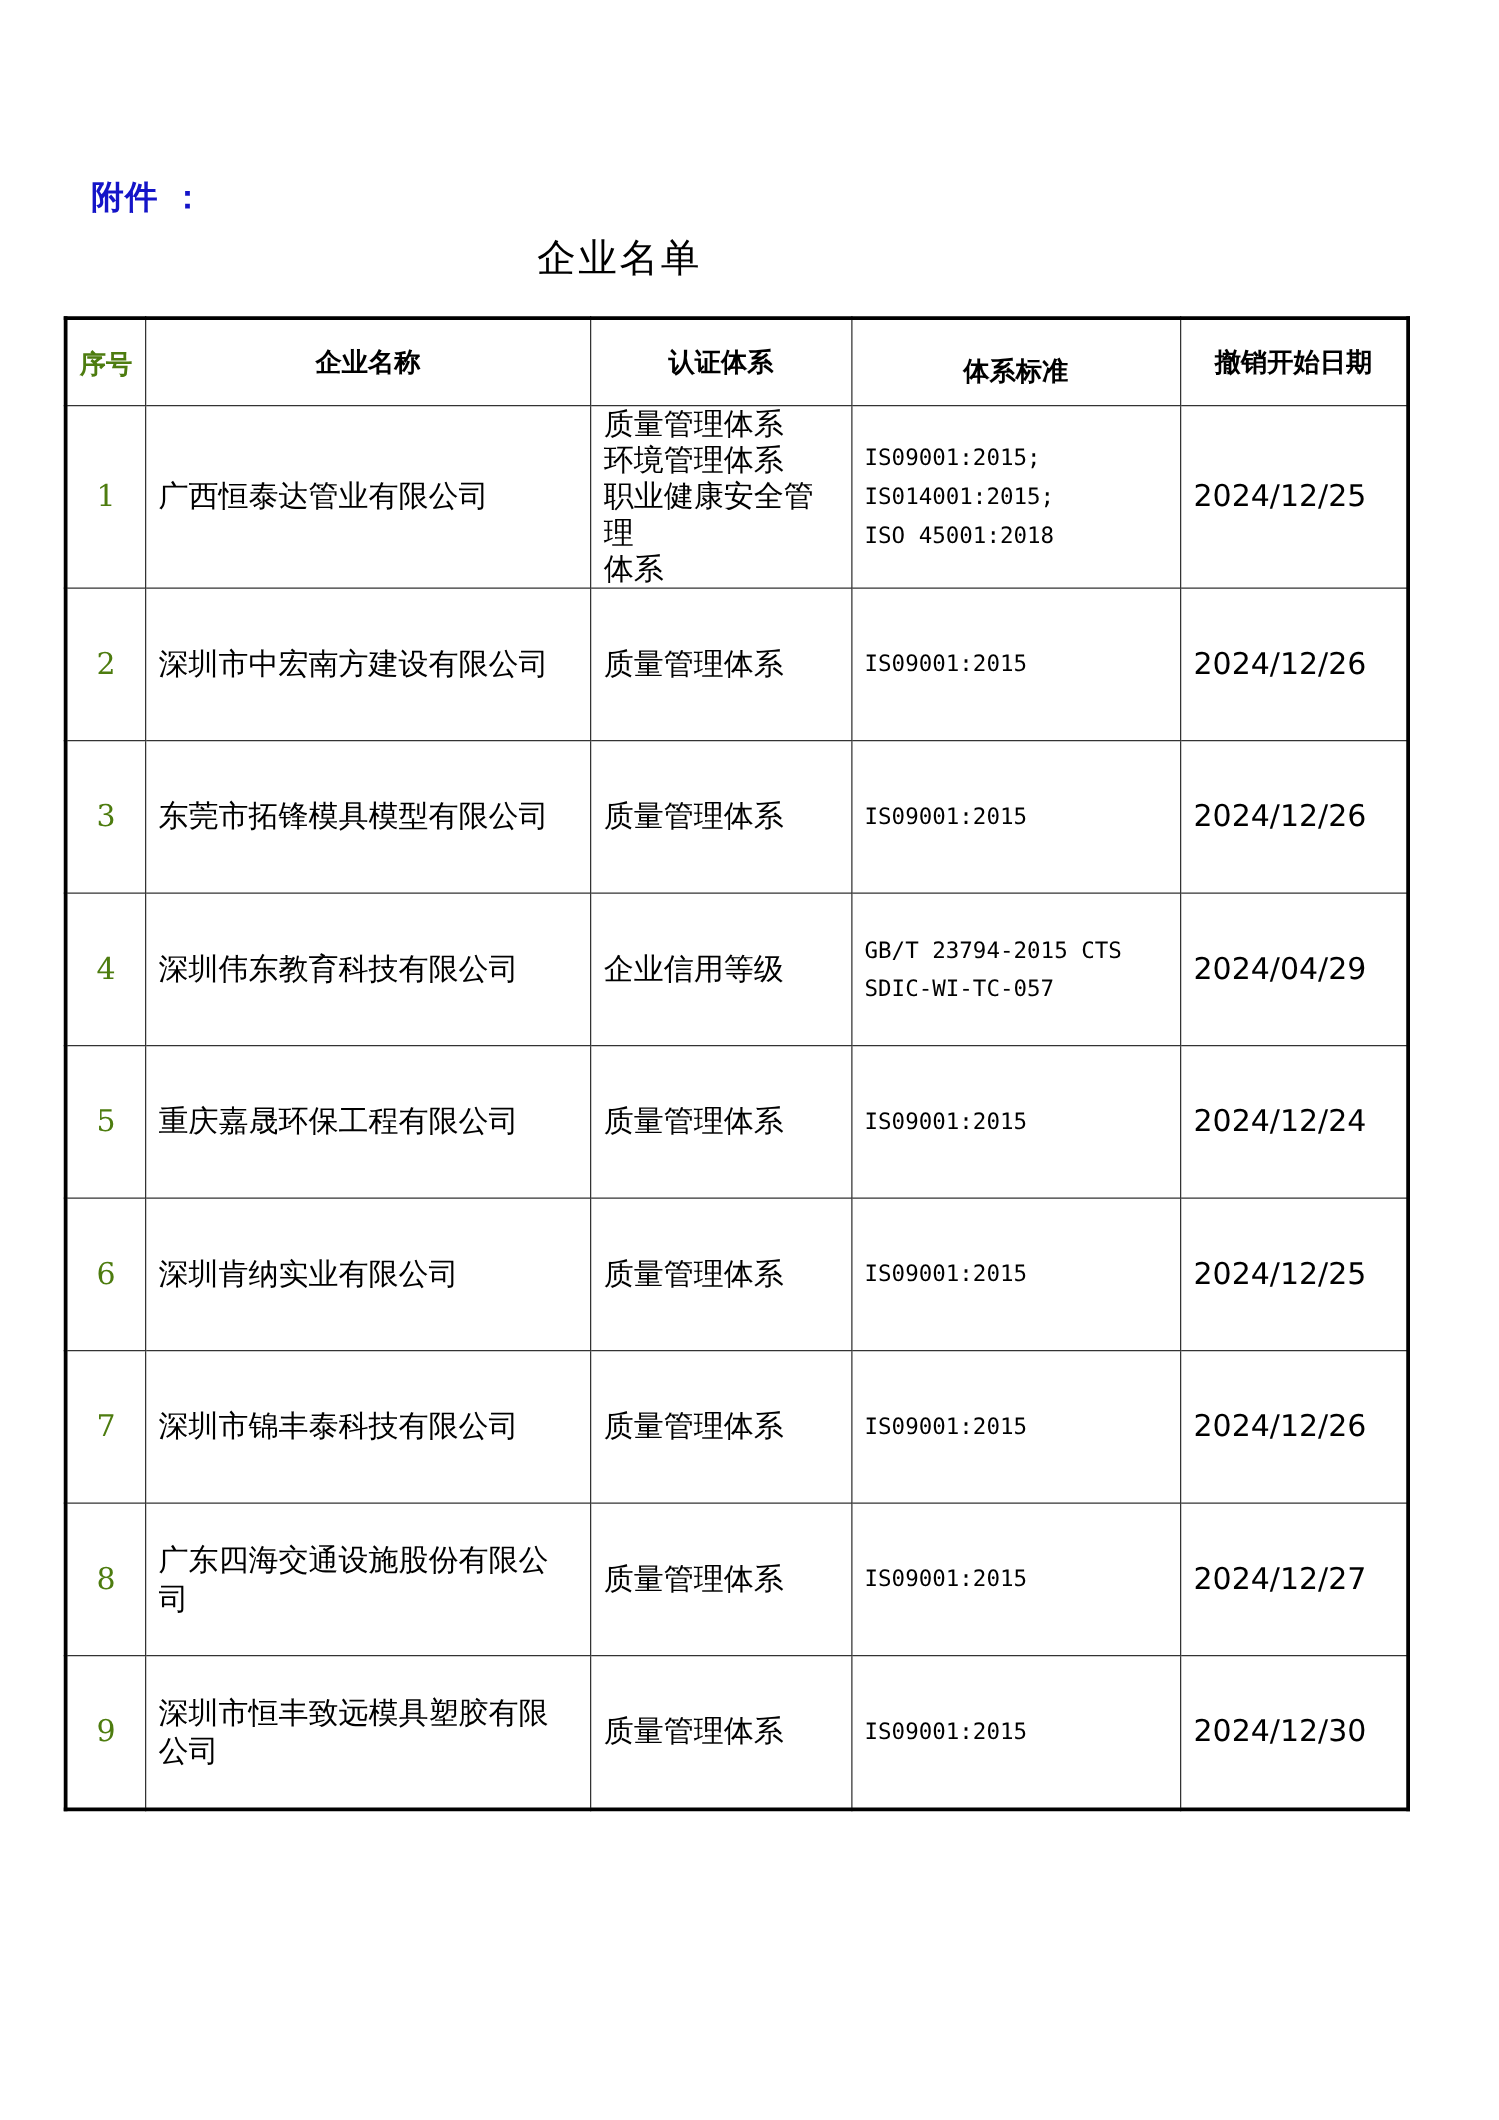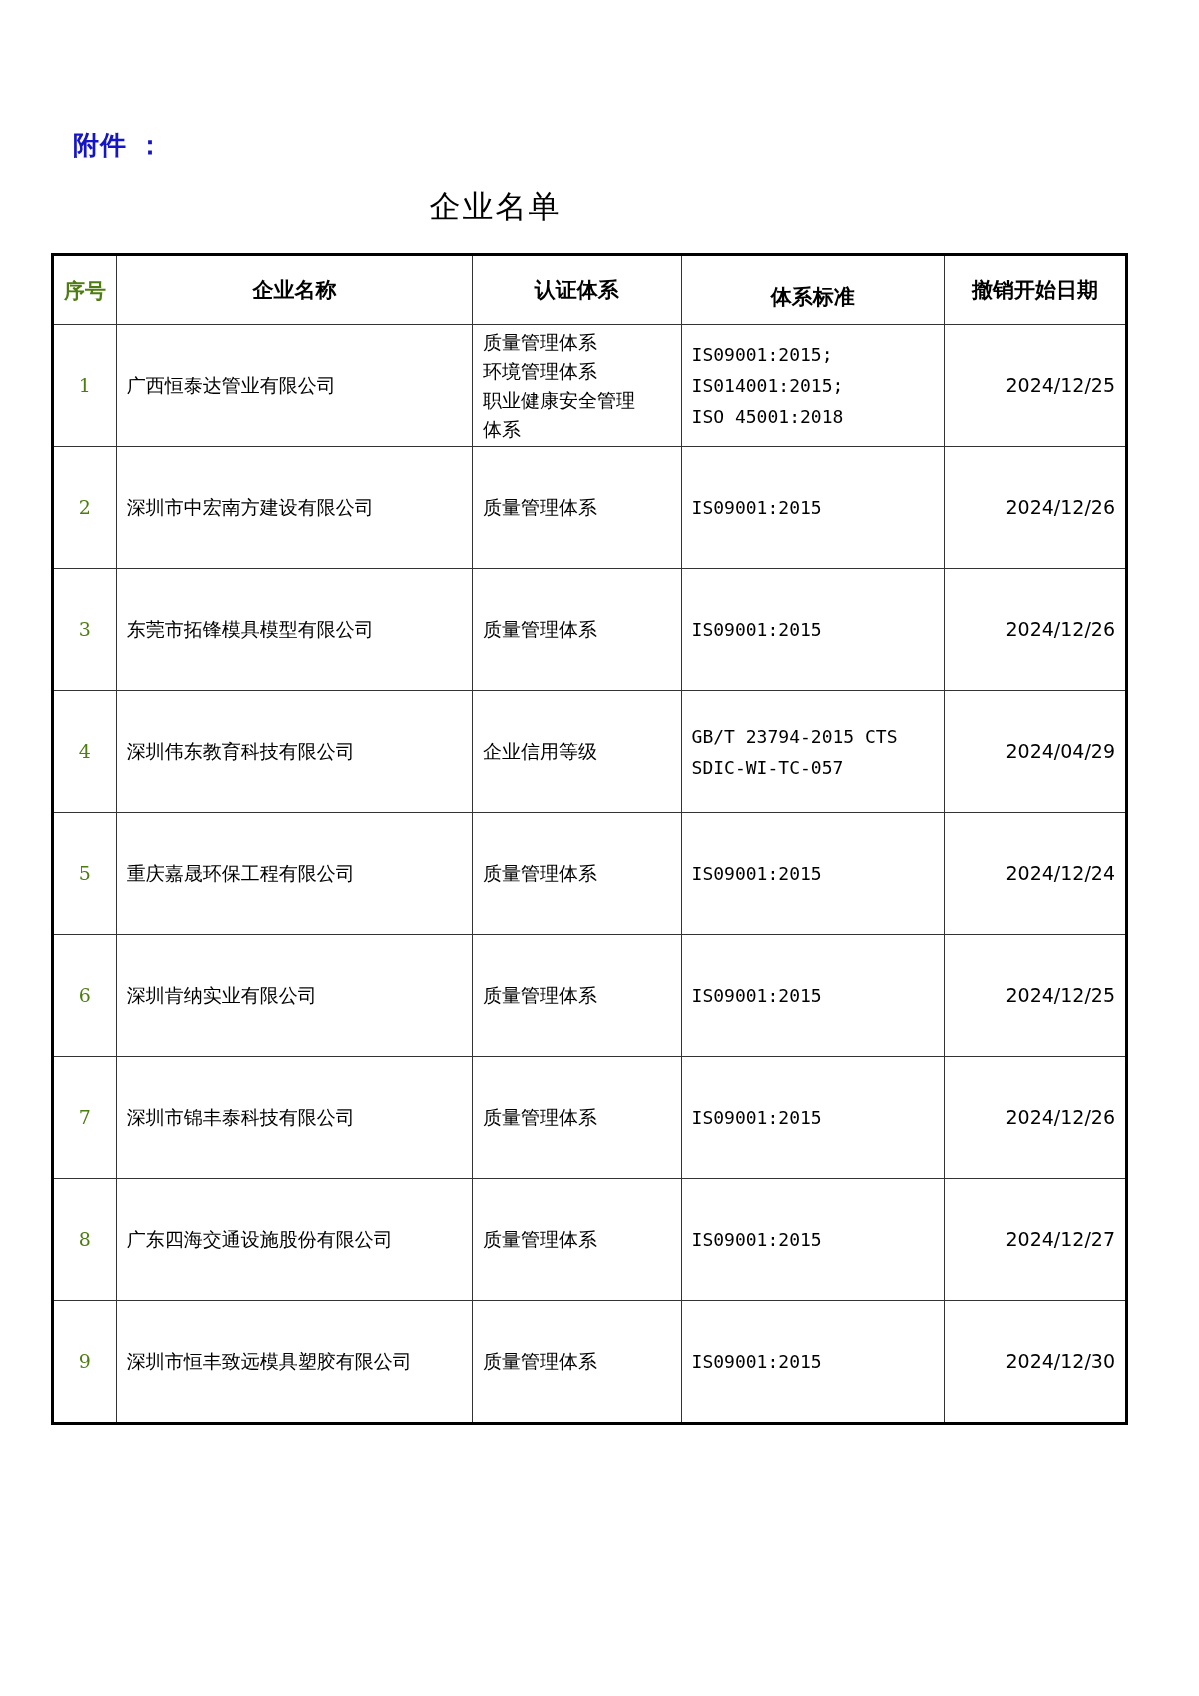--- a/index.html
+++ b/index.html
@@ -1,47 +1,47 @@
 <!DOCTYPE html>
 <html><head>
   <meta charset="utf-8">
   <style>
     html, body { margin: 0; padding: 0; background: #ffffff; }
     body {
       width: 1199px; height: 1696px; position: relative; overflow: hidden;
       font-family: "DejaVu Sans", "Liberation Sans", sans-serif; color: #000;
     }
     .attachment {
-      position: absolute; left: 73px; top: 128px;
+      position: absolute; left: 73px; top: 140px;
       font-size: 26px; font-weight: bold; color: #1414c8; letter-spacing: 1px;
     }
     .attachment .colon { margin-left: 10px; }
     .title {
       position: absolute; left: 0; width: 991px; top: 186px;
       text-align: center; font-size: 31px; letter-spacing: 2px;
       font-family: "DejaVu Serif", "Liberation Serif", serif;
     }
     table.list {
       position: absolute; left: 51px; top: 253px; width: 1077px;
       border-collapse: collapse; border: 3px solid #000; table-layout: fixed;
     }
     table.list th, table.list td {
       border: 1px solid #333; padding: 0 10px; vertical-align: middle;
-      font-size: 19px; line-height: 31px;
+      font-size: 24px; line-height: 31px;
     }
     table.list th {
       height: 54px; font-weight: bold; text-align: center; font-size: 21px;
     }
     table.list td { height: 121px; }
     .c-no { width: 61px; text-align: center !important; padding: 0 !important;
       font-family: "DejaVu Serif", "Liberation Serif", serif; color: #4d7c0f; }
     .c-name { width: 331px; }
     .c-sys { width: 185px; }
     .c-std { width: 239px; font-family: "DejaVu Sans Mono", "Liberation Mono", monospace; font-size: 18px !important; }
-    .c-date { width: 158px; text-align: right; font-size: 19px; }
+    .c-date { width: 158px; text-align: left; font-size: 19px; }
     th.c-std { font-family: "DejaVu Sans", "Liberation Sans", sans-serif; font-size: 21px !important; padding-top: 14px !important; margin-top: 44px; }
     th.c-date { text-align: left; font-size: 21px !important; }
     .ln { display: block; }
     td.c-sys.multi .ln { line-height: 29px; }
   </style>
 </head>
 <body>
 
 <div class="attachment">
   <span>附件</span><span class="colon">：</span>

